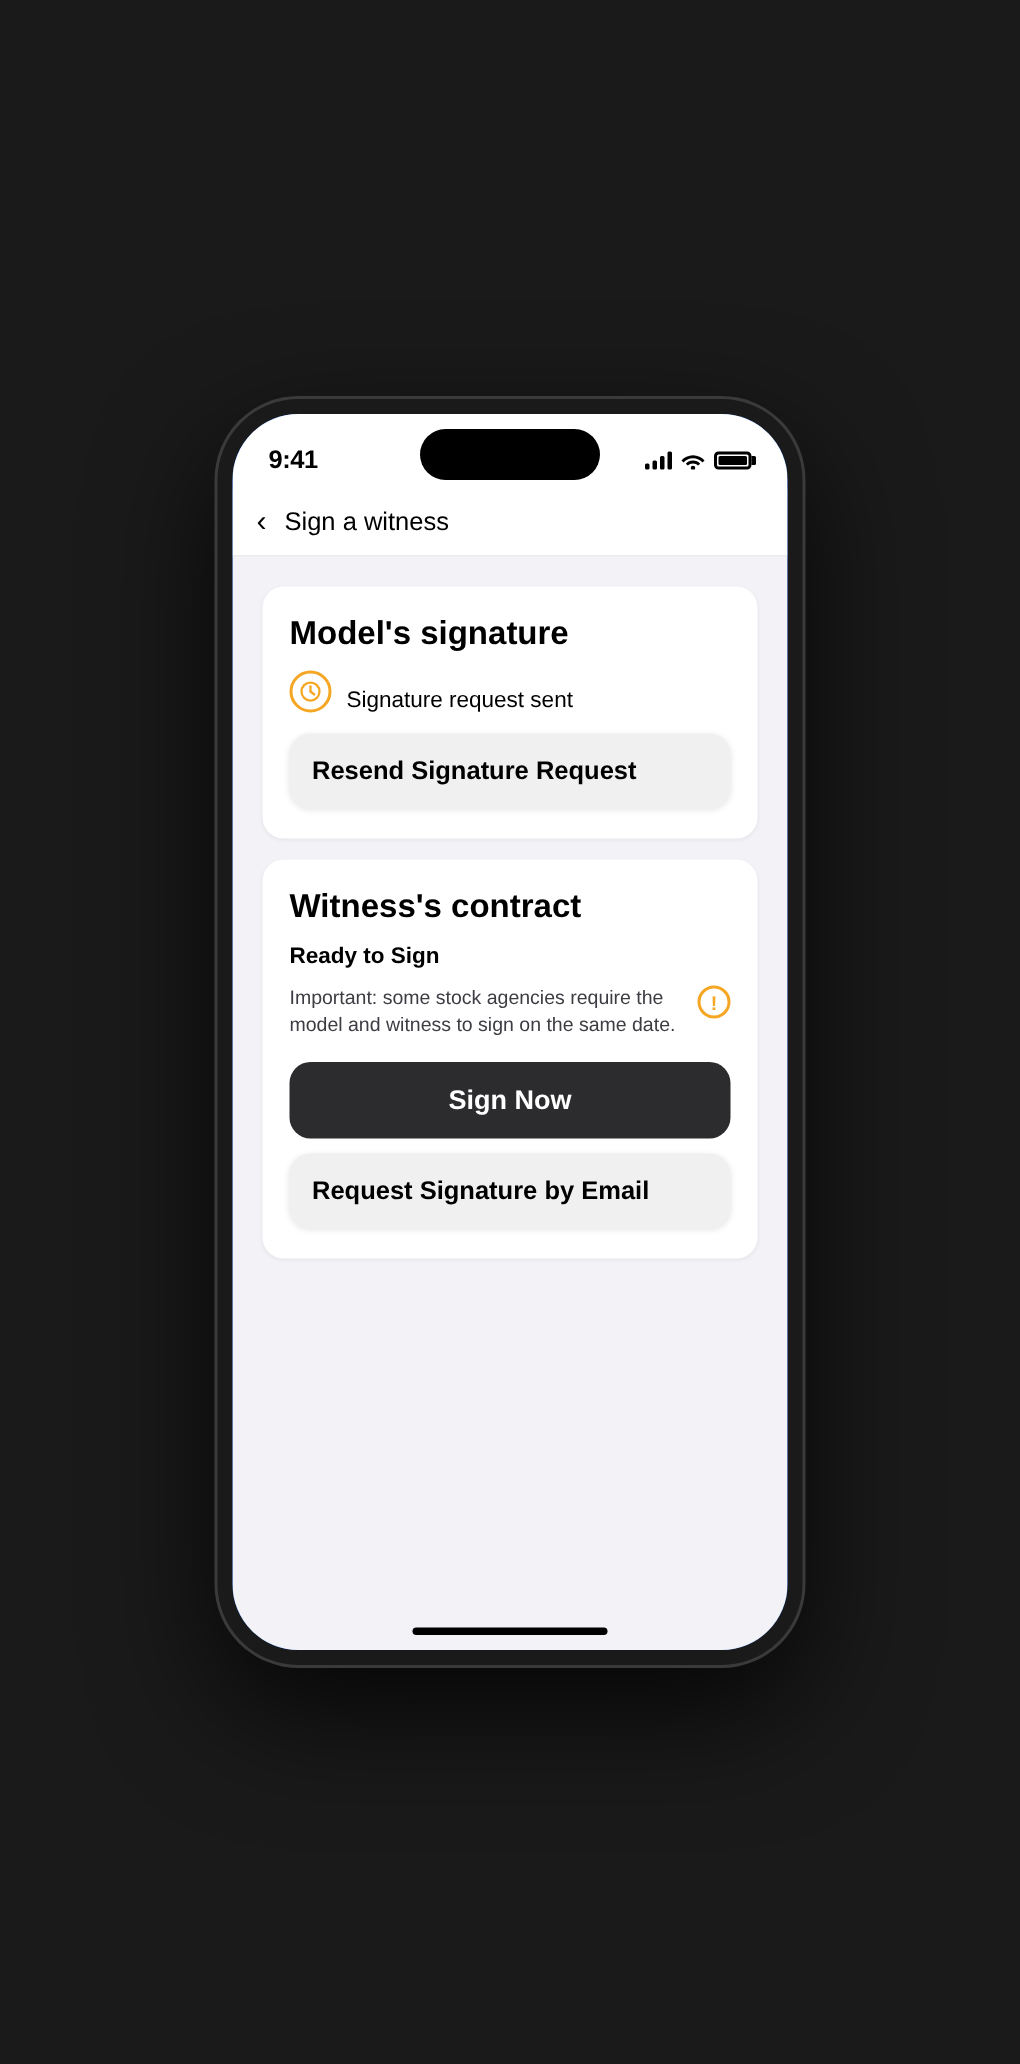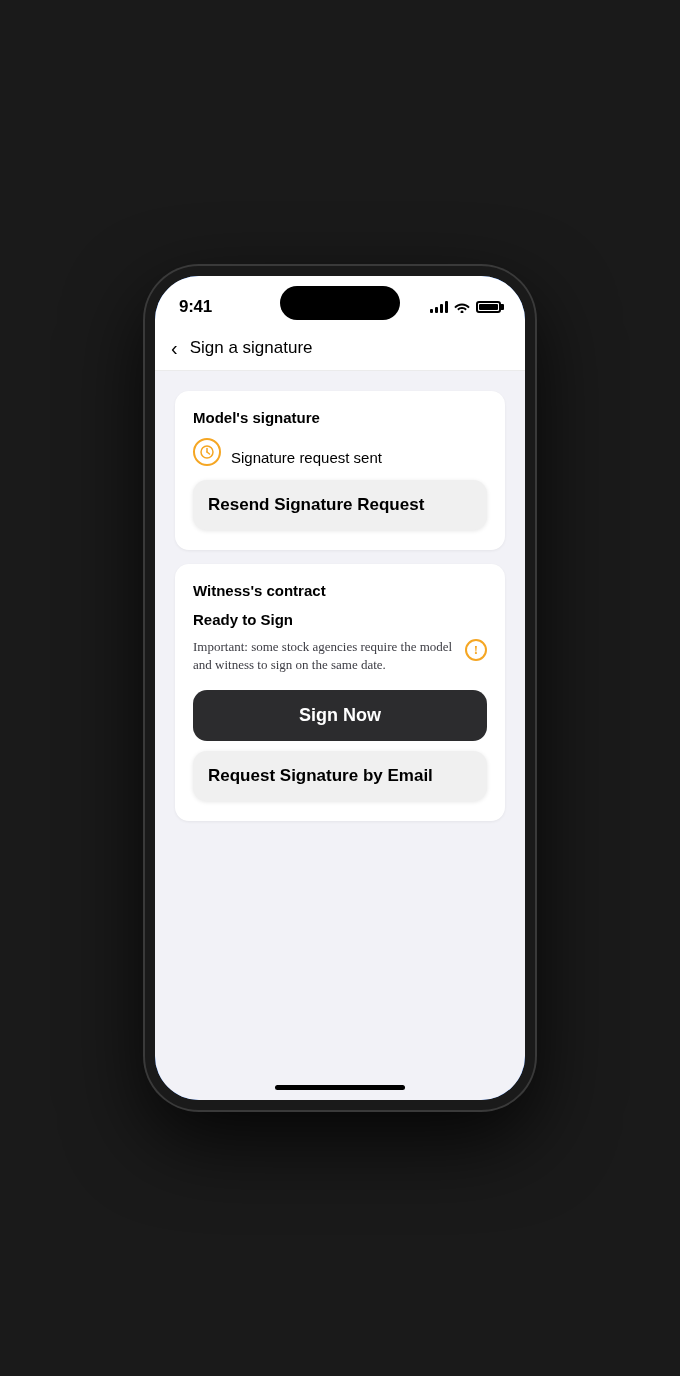--- a/index.html
+++ b/index.html
@@ -163,21 +163,21 @@
     
     .card {
       background: #ffffff;
       border-radius: 14px;
       padding: 18px 18px 20px 18px;
       margin-bottom: 14px;
       box-shadow: 0 1px 3px rgba(0,0,0,0.06);
     }
 
     .card-title {
-      font-size: 15px;
+      font-size: 22px;
       font-weight: 700;
       color: #000;
       margin-bottom: 12px;
     }
 
     .status-row {
       display: flex;
       align-items: flex-end;
       gap: 10px;
       margin-bottom: 14px;
@@ -245,21 +245,20 @@
       font-weight: 700;
       color: #000;
       margin-bottom: 10px;
     }
 
     .warning-row {
       display: flex;
       align-items: flex-start;
       gap: 10px;
       margin-bottom: 16px;
-      font-family: Liberation Serif, serif;
     }
 
     .warning-text {
       font-size: 13px;
       color: #3c3c43;
       line-height: 1.4;
       flex: 1;
     }
 
     .warning-icon {
@@ -322,21 +321,21 @@
     </div>
   </div>
 
   <div class="screen">
 
     <div class="nav-bar">
       <div class="back-button">
         <span class="back-chevron">‹</span>
         <span></span>
       </div>
-      <span class="nav-title">Sign a signature</span>
+      <span class="nav-title">Sign a witness</span>
     </div>
 
     <div class="page-content">
 
       <div class="card">
         <div class="card-title">Model's signature</div>
         <div class="status-row">
           <div class="status-icon pending">
             <svg width="14" height="14" viewBox="0 0 14 14" fill="none">
               <circle cx="7" cy="7" r="6" stroke="#f5a623" stroke-width="1.5"></circle>

